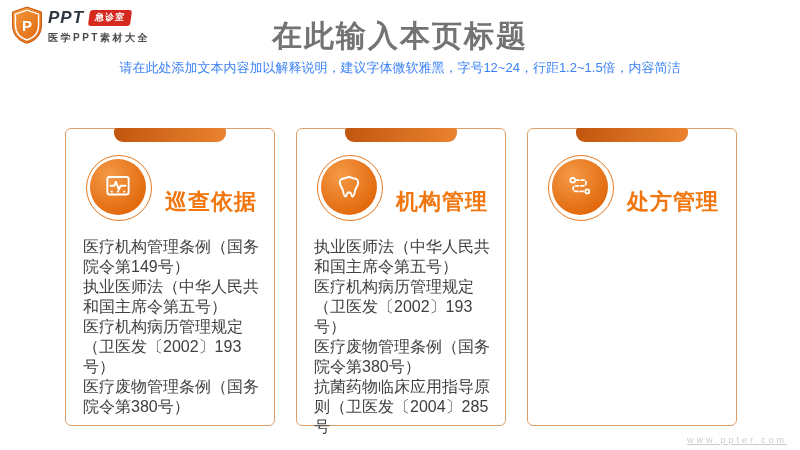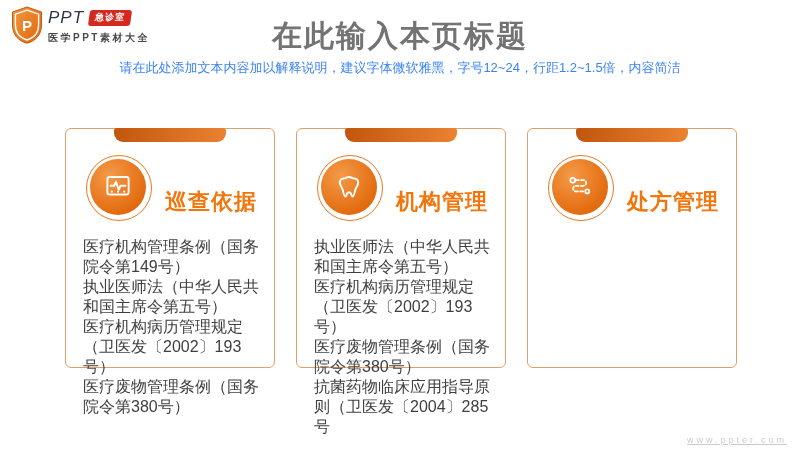--- a/index.html
+++ b/index.html
@@ -7,34 +7,34 @@
   body { font-family:"Liberation Sans", sans-serif; }
   .slide {
     position:relative; width:800px; height:450px; background:#ffffff;
     overflow:hidden; margin:0 auto;
   }
 
   
   .logo { position:absolute; left:10px; top:6px; display:flex; align-items:flex-start; }
   .logo-text { margin-left:4px; margin-top:2px; }
   .brand-row { display:flex; align-items:center; }
-  .brand-name { font-size:17px; font-weight:400; letter-spacing:1px; color:#2e3642; font-style:italic; }
+  .brand-name { font-size:17px; font-weight:700; letter-spacing:1px; color:#2e3642; font-style:italic; }
   .brand-badge {
     margin-left:5px; background:#d5281e; color:#ffffff; font-size:9px; font-weight:700;
     padding:1px 6px 2px; border-radius:3px; transform:skewX(-8deg); letter-spacing:1px;
   }
   .brand-tagline { margin-top:3px; font-size:10px; letter-spacing:2.5px; color:#4a4a4a; font-weight:700; }
 
   
   .title-block { position:absolute; left:0; right:0; top:16px; text-align:center; }
   .page-title { font-size:30px; font-weight:800; color:#737373; letter-spacing:2px; line-height:40px; }
   .page-subtitle { margin-top:3px; font-size:13px; color:#3b82f6; line-height:17px; }
 
   
-  .cards { position:absolute; left:65px; top:128px; width:672px; height:240px; display:flex; gap:21px; }
+  .cards { position:absolute; left:65px; top:128px; width:672px; height:298px; display:flex; gap:21px; }
   .card {
     position:relative; flex:1 1 0; background:#ffffff;
     border:1px solid #dfa068; border-radius:6px;
   }
   .card-tab {
     position:absolute; top:-1px; left:50%; transform:translateX(-50%);
     width:112px; height:14px;
     background:linear-gradient(90deg,#c1570e,#ea8230);
     border-radius:3px 3px 9px 9px;
   }

